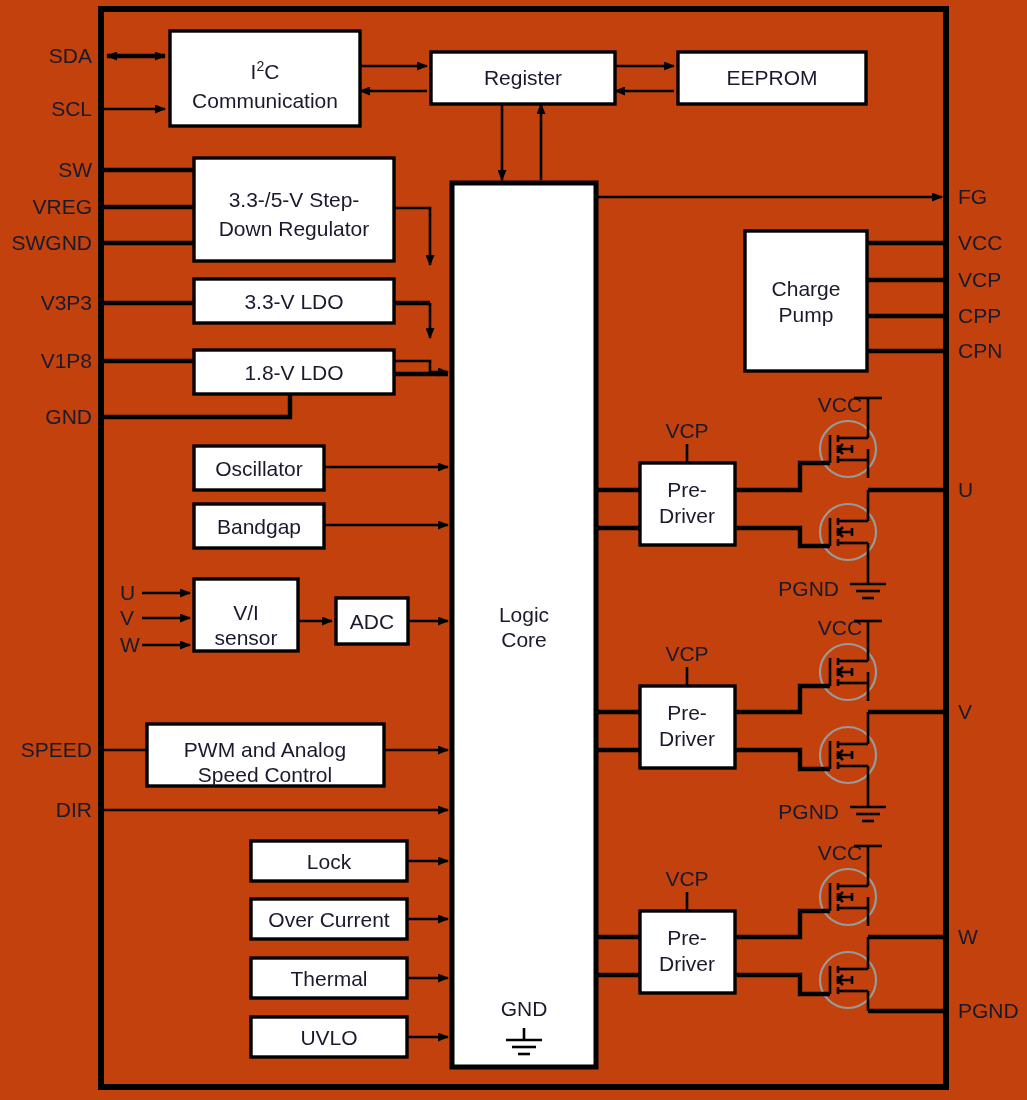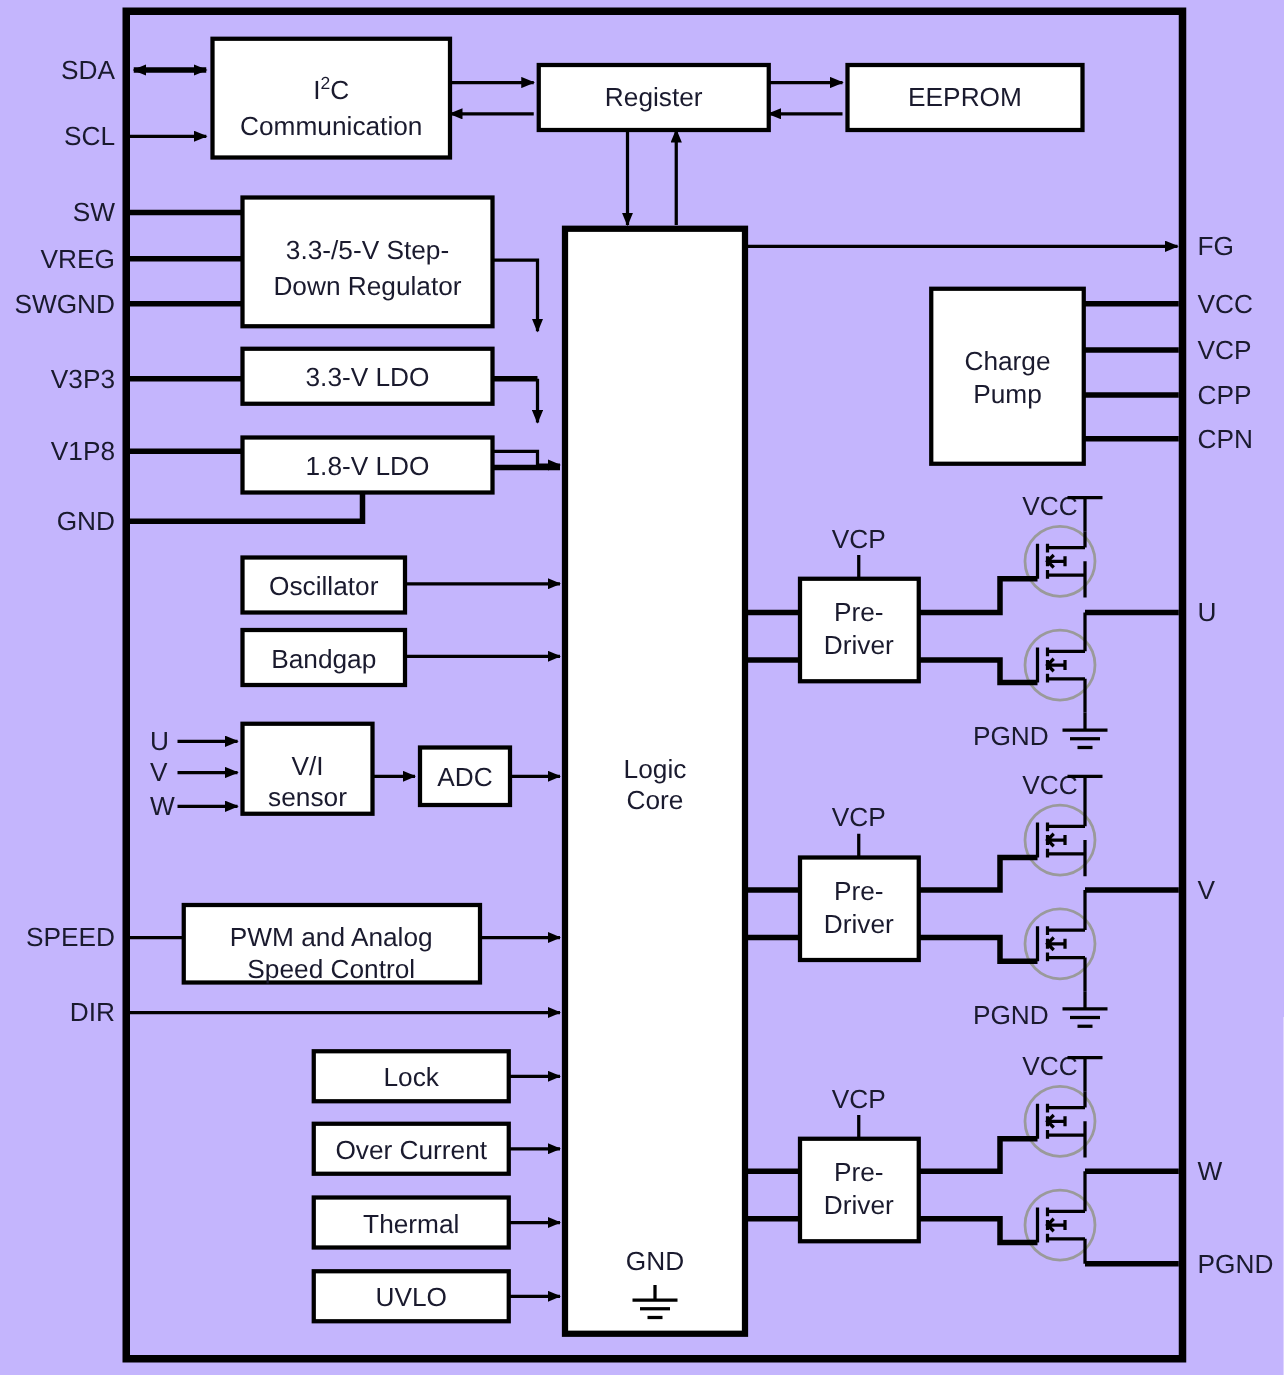--- a/index.html
+++ b/index.html
@@ -1,17 +1,17 @@
 <!DOCTYPE html>
 <html><head>
 <meta charset="utf-8">
 <style>
   html,body{margin:0;padding:0;background:#ffffff;}
   body{width:1027px;height:1100px;font-family:"Liberation Sans",sans-serif;}
-  #stage{position:relative;width:1027px;height:1100px;overflow:hidden;background:#c4b5fd;}
+  #stage{position:relative;width:1027px;height:1100px;overflow:hidden;background:#c2410c;}
   svg{display:block;}
   text{font-family:"Liberation Sans",sans-serif;fill:#1a1a2e;}
   .pin-label{font-size:21px;}
   .blk-label{font-size:21px;}
   .box{fill:#ffffff;stroke:#000000;stroke-width:3.4;}
   .frame{fill:none;stroke:#000000;stroke-width:6;}
   .wire{stroke:#000000;stroke-width:2.6;fill:none;}
   .wire-thick{stroke:#000000;stroke-width:4.4;fill:none;}
   .fet{fill:none;stroke:#9a9a9a;stroke-width:2.2;}
   .fetline{stroke:#000000;stroke-width:2.6;fill:none;}

